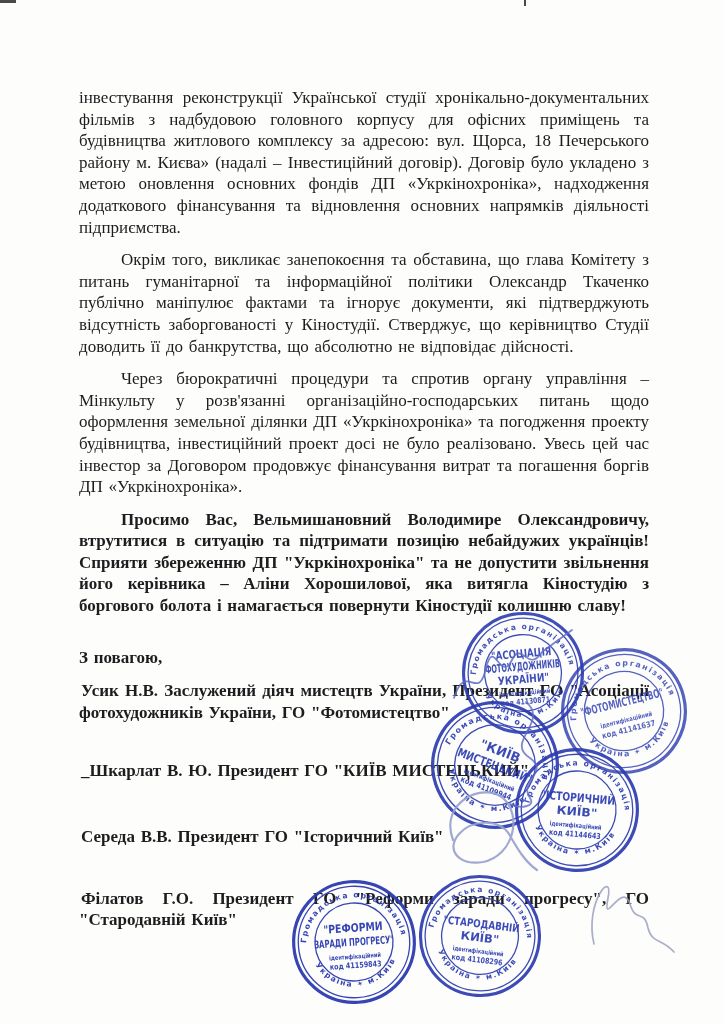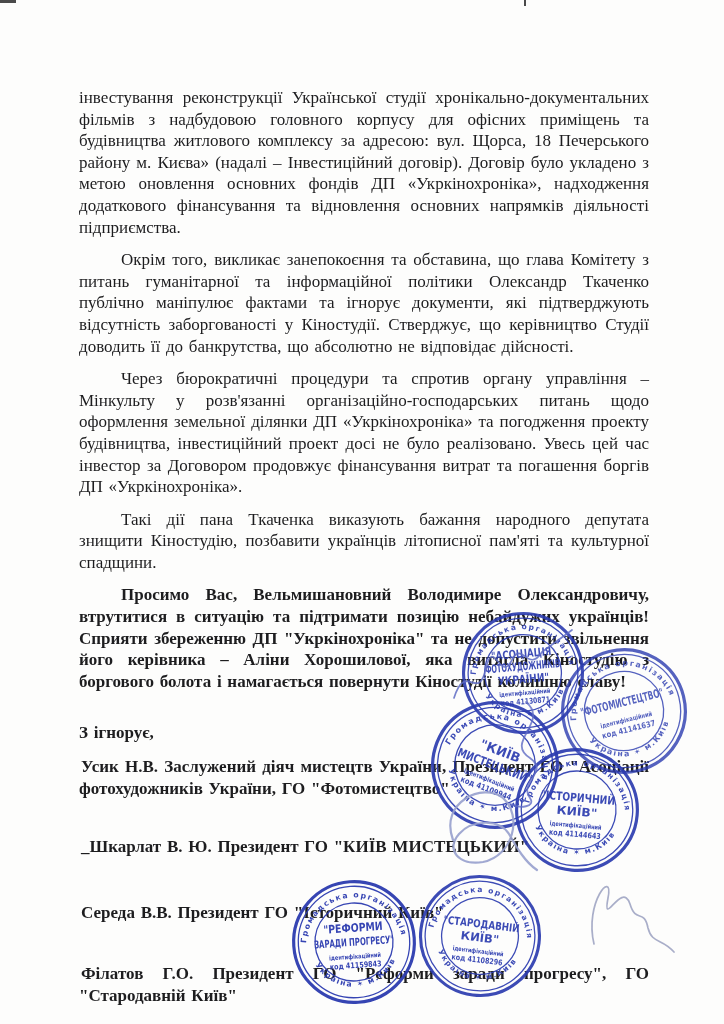--- a/index.html
+++ b/index.html
@@ -61,23 +61,22 @@
 
 <div class="page">
 
   <div class="artifact" style="left:0;top:0;width:16px;height:3px;"></div>
   <div class="artifact" style="left:524px;top:0;width:2px;height:6px;"></div>
 
   <div class="letter">
     <p class="no-indent">інвестування реконструкції Української студії хронікально-документальних фільмів з надбудовою головного корпусу для офісних приміщень та будівництва житлового комплексу за адресою: вул. Щорса, 18 Печерського району м. Києва» (надалі – Інвестиційний договір). Договір було укладено з метою оновлення основних фондів ДП «Укркінохроніка», надходження додаткового фінансування та відновлення основних напрямків діяльності підприємства.</p>
     <p>Окрім того, викликає занепокоєння та обставина, що глава Комітету з питань гуманітарної та інформаційної політики Олександр Ткаченко публічно маніпулює фактами та ігнорує документи, які підтверджують відсутність заборгованості у Кіностудії. Стверджує, що керівництво Студії доводить її до банкрутства, що абсолютно не відповідає дійсності.</p>
     <p>Через бюрократичні процедури та спротив органу управління – Мінкульту у розв'язанні організаційно-господарських питань щодо оформлення земельної ділянки ДП «Укркінохроніка» та погодження проекту будівництва, інвестиційний проект досі не було реалізовано. Увесь цей час інвестор за Договором продовжує фінансування витрат та погашення боргів ДП «Укркінохроніка».</p>
-    <p>Такі дії пана Ткаченка виказують бажання народного депутата знищити Кіностудію, позбавити українців літописної пам'яті та культурної спадщини.</p>
     <p class="bold">Просимо Вас, Вельмишановний Володимире Олександровичу, втрутитися в ситуацію та підтримати позицію небайдужих українців! Сприяти збереженню ДП "Укркінохроніка" та не допустити звільнення його керівника – Аліни Хорошилової, яка витягла Кіностудію з боргового болота і намагається повернути Кіностудії колишню славу!</p>
-    <p class="bold no-indent closing">З ігнорує,</p>
+    <p class="bold no-indent closing">З повагою,</p>
     <p class="sig sig-1">Усик Н.В. Заслужений діяч мистецтв України, Президент ГО "Асоціації фотохудожників України, ГО "Фотомистецтво"</p>
     <p class="sig sig-2">_Шкарлат В. Ю. Президент ГО "КИЇВ МИСТЕЦЬКИЙ"</p>
     <p class="sig sig-3">Середа В.В. Президент ГО "Історичний Київ"</p>
     <p class="sig sig-4">Філатов Г.О. Президент ГО "Реформи заради прогресу", ГО "Стародавній Київ"</p>
   </div>
 
   <div class="stamp" style="left:459px;top:609px;width:128px;height:128px;transform:rotate(-5deg);opacity:.9;">
     <svg viewBox="0 0 140 140">
       <circle class="ring-outer" cx="70" cy="70" r="65"></circle>
       <circle class="ring-inner" cx="70" cy="70" r="60"></circle>

